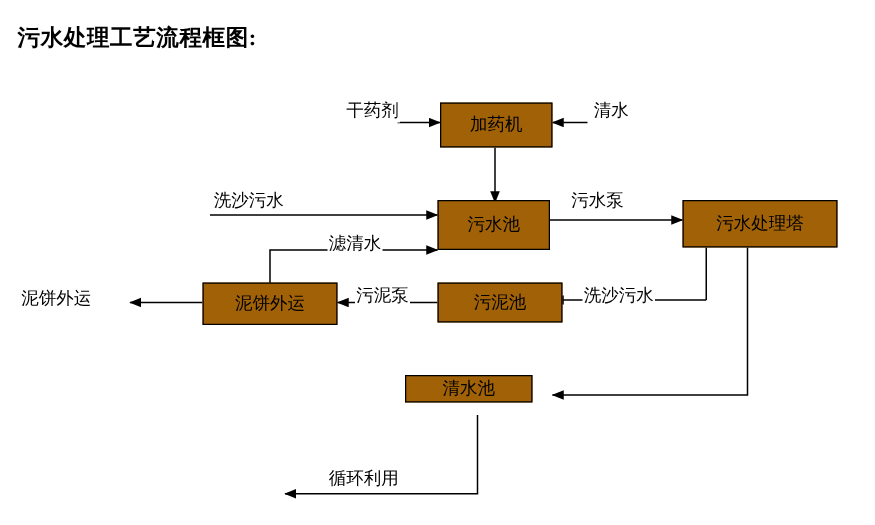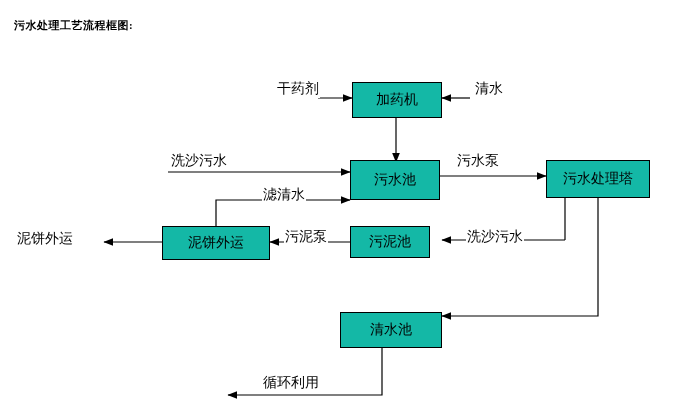--- a/index.html
+++ b/index.html
@@ -13,31 +13,31 @@
     height: 420px;
     background: #ffffff;
     overflow: hidden;
     font-family: "Liberation Sans", sans-serif;
     color: #000000;
   }
   #title {
     position: absolute;
     left: 14px;
     top: 18px;
-    font-size: 11px;
+    font-size: 18px;
     font-weight: bold;
     font-family: "Liberation Serif", serif;
     letter-spacing: 0.5px;
     white-space: nowrap;
   }
   .node {
     position: absolute;
     box-sizing: border-box;
     border: 1px solid #000000;
-    background: #14b8a6;
+    background: #a16207;
     display: flex;
     align-items: center;
     justify-content: center;
     font-size: 14px;
     font-family: Liberation Sans, sans-serif;
     white-space: nowrap;
     z-index: 3;
   }
   .label {
     position: absolute;
@@ -97,27 +97,27 @@
 
     <polyline points="598,198 598,316 442,316" marker-end="url(#arrow)"></polyline>
 
     <polyline points="382,332 382,395 228,395" marker-end="url(#arrow)"></polyline>
   </svg>
 
   <div class="node" style="left:352px; top:82px; width:90px; height:36px;">加药机</div>
 
   <div class="node" style="left:350px; top:160px; width:90px; height:40px;">污水池</div>
 
-  <div class="node" style="left:546px; top:160px; width:104px; height:38px;">污水处理塔</div>
+  <div class="node" style="left:546px; top:160px; width:124px; height:38px;">污水处理塔</div>
 
-  <div class="node" style="left:350px; top:226px; width:80px; height:32px;">污泥池</div>
+  <div class="node" style="left:350px; top:226px; width:100px; height:32px;">污泥池</div>
 
   <div class="node" style="left:162px; top:226px; width:108px; height:34px;">泥饼外运</div>
 
-  <div class="node" style="left:340px; top:300px; width:102px; height:36px;margin-top:12px;">清水池</div>
+  <div class="node" style="left:324px; top:300px; width:102px; height:22px;">清水池</div>
 
   <div class="label" style="left:256px; top:80px;margin-left:20px;">干药剂</div>
 
   <div class="label" style="left:474px; top:80px;">清水</div>
 
   <div class="label" style="left:170px; top:152px;">洗沙污水</div>
 
   <div class="label" style="left:262px; top:186px;">滤清水</div>
 
   <div class="label" style="left:456px; top:152px;text-align:center;">污水泵</div>

